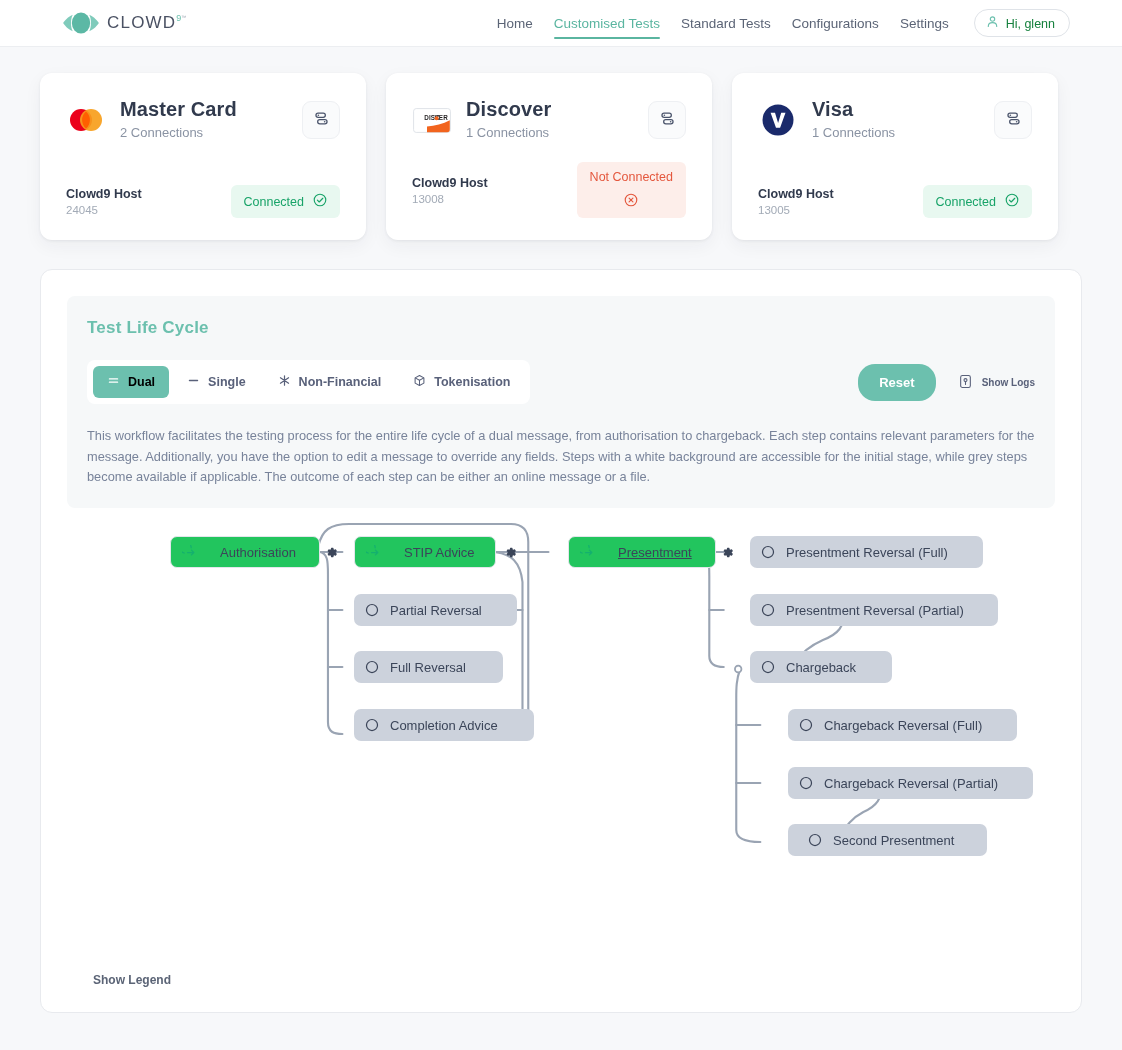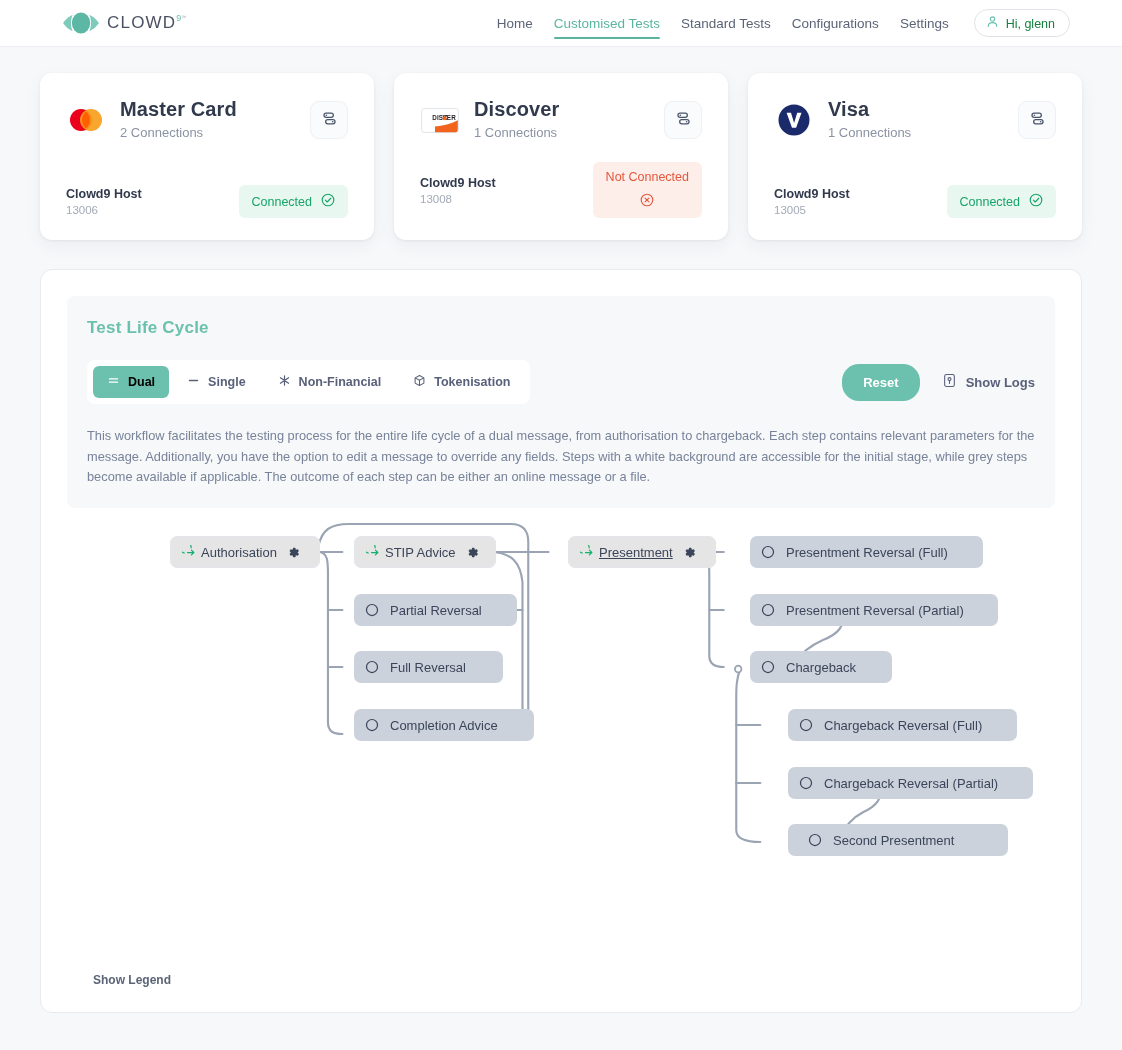--- a/index.html
+++ b/index.html
@@ -83,21 +83,21 @@
     color: #15803d;
     background: #fff;
     cursor: pointer;
     margin-left: 4px;
   }
 
   
   .cards-row {
     display: flex;
     gap: 20px;
-    padding: 26px 40px 0 40px;
+    padding: 26px 64px 0 40px;
   }
   .brand-card {
     flex: 1;
     background: #ffffff;
     border-radius: 12px;
     box-shadow: 0 1px 3px rgba(30,40,60,.07), 0 6px 18px rgba(30,40,60,.05);
     padding: 24px 26px 22px 26px;
     min-height: 163px;
     display: flex;
     flex-direction: column;
@@ -227,21 +227,21 @@
     border: none;
     border-radius: 17px;
     padding: 11px 21px;
     cursor: pointer;
     font-family: inherit;
   }
   .showlogs {
     display: flex;
     align-items: center;
     gap: 9px;
-    font-size: 13px;
+    font-size: 10px;
     font-weight: bold;
     color: #59617a;
     cursor: pointer;
   }
   .desc {
     margin-top: 22px;
     font-size: 12.8px;
     line-height: 1.62;
     color: #78839a;
     max-width: 952px;
@@ -265,24 +265,24 @@
     display: flex;
     align-items: center;
     height: 32px;
     border-radius: 7px;
     padding: 0 11px;
     font-size: 13px;
     cursor: pointer;
     white-space: nowrap;
   }
   .node.white {
-    background: #e5e5e5;
+    background: #22c55e;
     border: 1px solid #e3e6eb;
     color: #3b4559;
-    gap: 4px;
+    gap: 23px;
   }
   .node.grey {
     background: #ccd2dc;
     color: #3b4559;
     gap: 11px;
   }
   .node .gear { margin-left: 6px; display: flex; cursor: pointer; }
   .node .circle-ic { display: flex; }
   .node .arrow-ic { display: flex; }
 
@@ -352,21 +352,21 @@
             <circle cx="6.3" cy="6.1" r="0.95" fill="#49536a" stroke="none"></circle>
             <rect x="5.5" y="11.4" width="11" height="5" rx="2.5"></rect>
             <circle cx="13.7" cy="13.9" r="0.95" fill="#49536a" stroke="none"></circle>
           </svg>
         </span>
       </div>
     </div>
     <div class="brand-foot">
       <div>
         <div class="host-label">Clowd9 Host</div>
-        <div class="host-port">13006</div>
+        <div class="host-port">24045</div>
       </div>
       <div class="status-badge ok">
         <span>Connected</span>
         <span>
           <svg width="14" height="14" viewBox="0 0 16 16" fill="none" stroke="#18a368" stroke-width="1.3">
             <circle cx="8" cy="8" r="6.6"></circle>
             <path d="M5 8.2l2.1 2.1L11.2 6" stroke-linecap="round" stroke-linejoin="round"></path>
           </svg>
         </span>
       </div>
@@ -676,21 +676,21 @@
 
     <div class="node grey" style="left:747px;top:245px;width:245px;">
       <span class="circle-ic">
         <svg width="14" height="14" viewBox="0 0 16 16" fill="none" stroke="#3b4559" stroke-width="1.4">
             <circle cx="8" cy="8" r="6.3"></circle>
           </svg>
       </span>
       <span>Chargeback Reversal (Partial)</span>
     </div>
 
-    <div class="node grey" style="left:747px;top:302px;width:220px;padding-left:20px;">
+    <div class="node grey" style="left:747px;top:302px;width:199px;padding-left:20px;">
       <span class="circle-ic">
         <svg width="14" height="14" viewBox="0 0 16 16" fill="none" stroke="#3b4559" stroke-width="1.4">
             <circle cx="8" cy="8" r="6.3"></circle>
           </svg>
       </span>
       <span>Second Presentment</span>
     </div>
   </div>
 
   <div class="show-legend">Show Legend</div>

